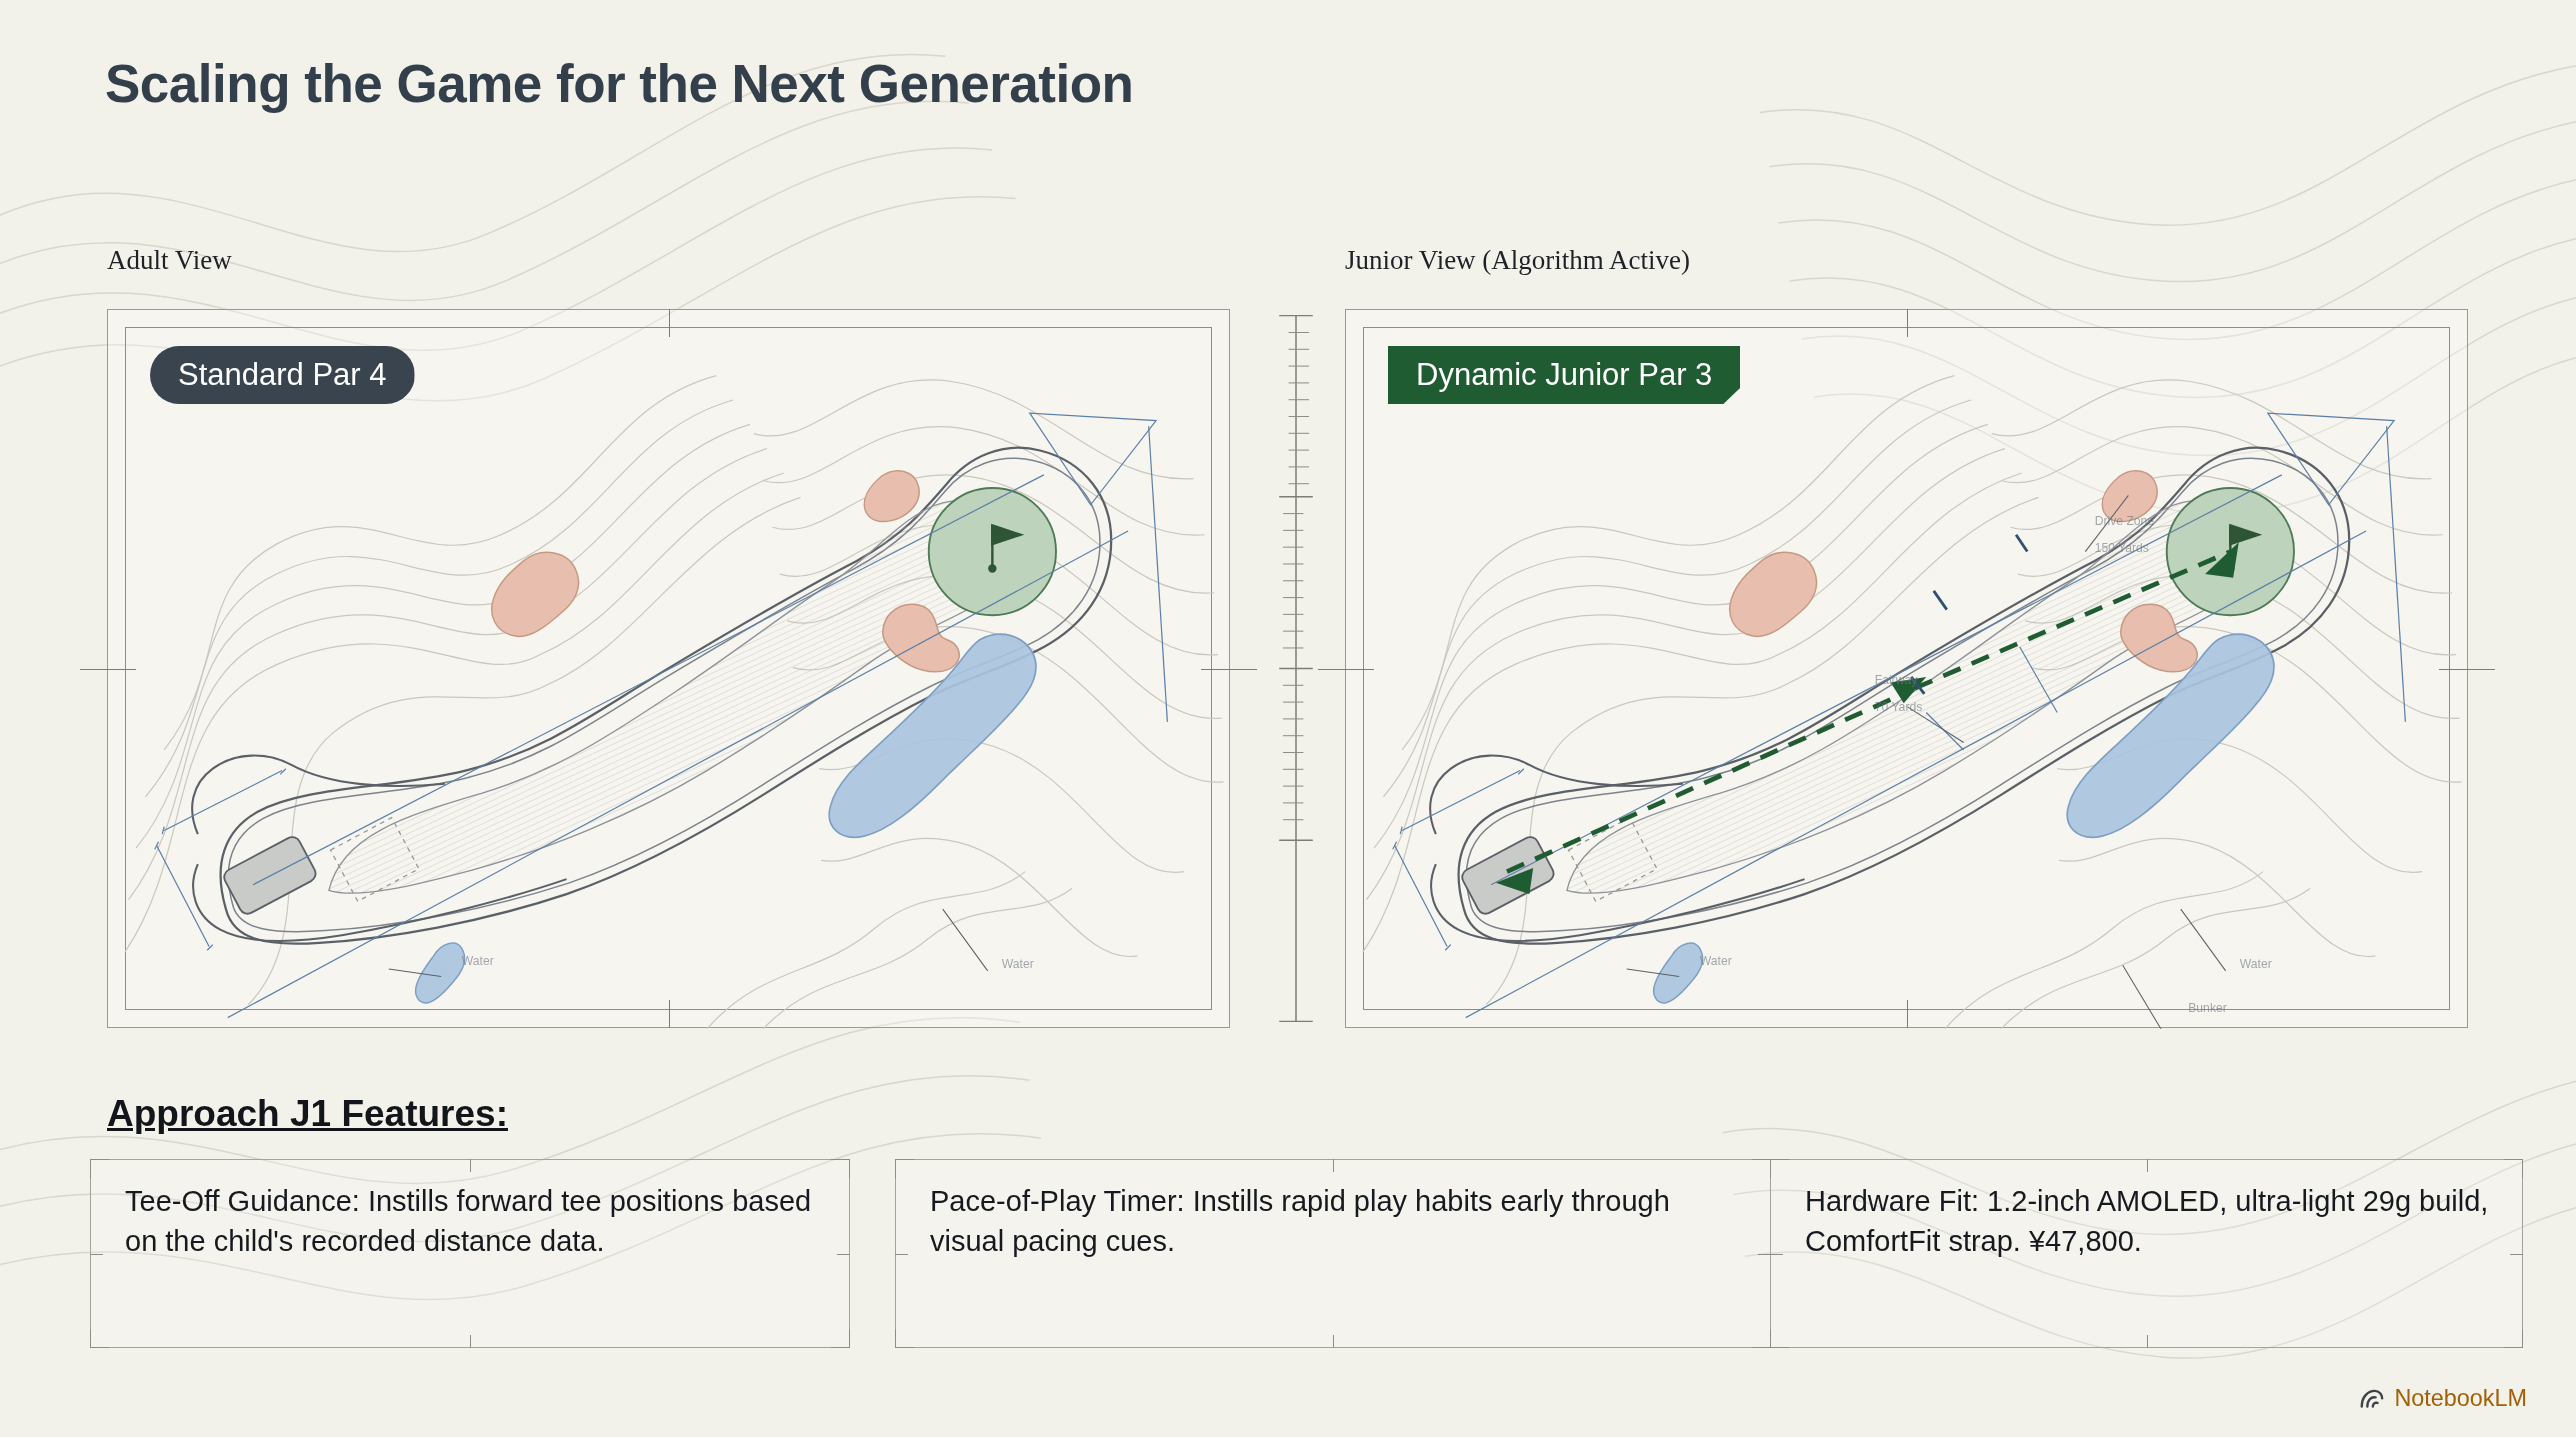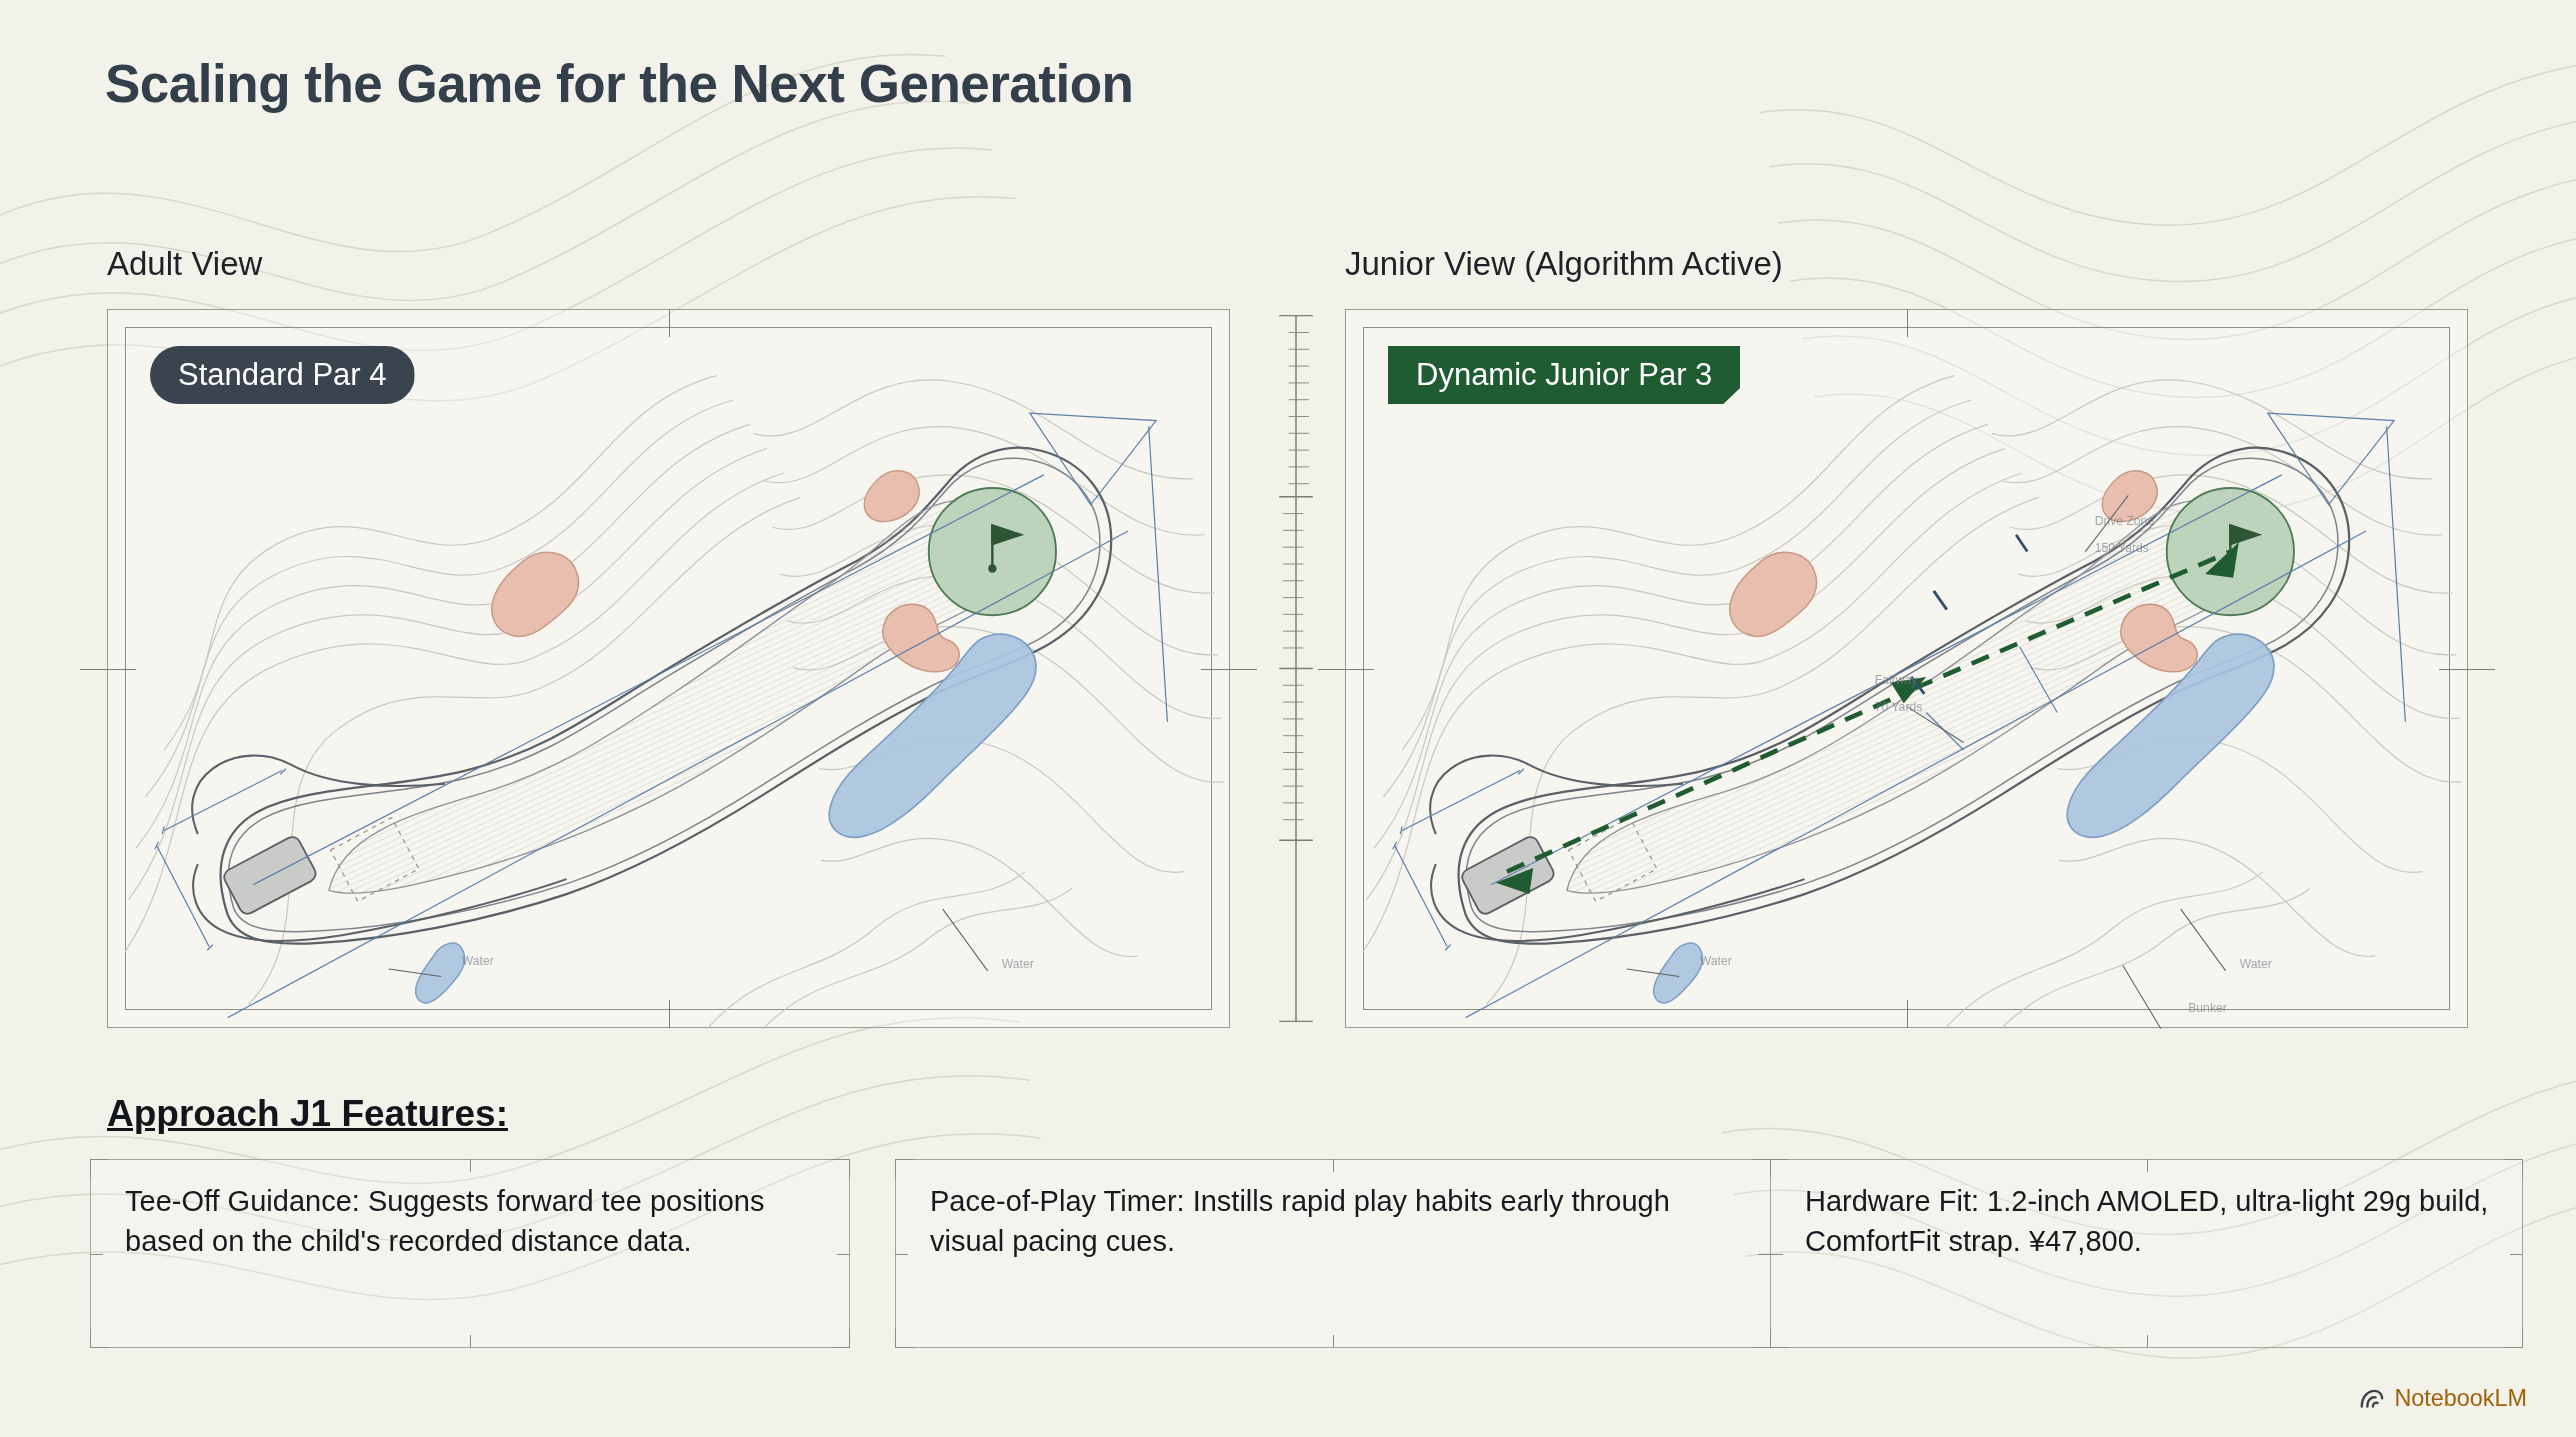--- a/index.html
+++ b/index.html
@@ -16,21 +16,21 @@
   }
   .bg-topo { position: absolute; inset: 0; pointer-events: none; }
 
   .title {
     position: absolute; left: 105px; top: 53px;
     font-size: 53px; font-weight: bold; color: #333f4a;
     letter-spacing: -0.5px;
   }
 
   .panel-label {
-    position: absolute; font-size: 33px; color: #1e2227;
+    position: absolute; font-size: 27px; color: #1e2227; font-family: Liberation Serif, serif;
   }
   #lbl-adult { left: 107px; top: 245px; }
   #lbl-junior { left: 1345px; top: 245px; }
 
   
   .frame {
     position: absolute;
     border: 1.4px solid #9a9a93;
     background: rgba(255,255,255,0.30);
   }
@@ -449,21 +449,21 @@
 
   <div class="card" id="card-0">
     <span class="corner tl"></span>
     <span class="corner tr"></span>
     <span class="corner bl"></span>
     <span class="corner br"></span>
     <span class="ctick" style="left:50%;top:-0.9px;width:1.4px;height:13px;"></span>
     <span class="ctick" style="left:50%;bottom:-0.9px;width:1.4px;height:13px;"></span>
     <span class="ctick" style="top:50%;left:-0.9px;height:1.4px;width:13px;"></span>
     <span class="ctick" style="top:50%;right:-0.9px;height:1.4px;width:13px;"></span>
-    <div class="card-text">Tee-Off Guidance: Suggests forward tee positions based on the child's recorded distance data.</div>
+    <div class="card-text">Tee-Off Guidance: Instills forward tee positions based on the child's recorded distance data.</div>
   </div>
 
   <div class="card" id="card-1">
     <span class="corner tl"></span>
     <span class="corner tr"></span>
     <span class="corner bl"></span>
     <span class="corner br"></span>
     <span class="ctick" style="left:50%;top:-0.9px;width:1.4px;height:13px;"></span>
     <span class="ctick" style="left:50%;bottom:-0.9px;width:1.4px;height:13px;"></span>
     <span class="ctick" style="top:50%;left:-0.9px;height:1.4px;width:13px;"></span>

